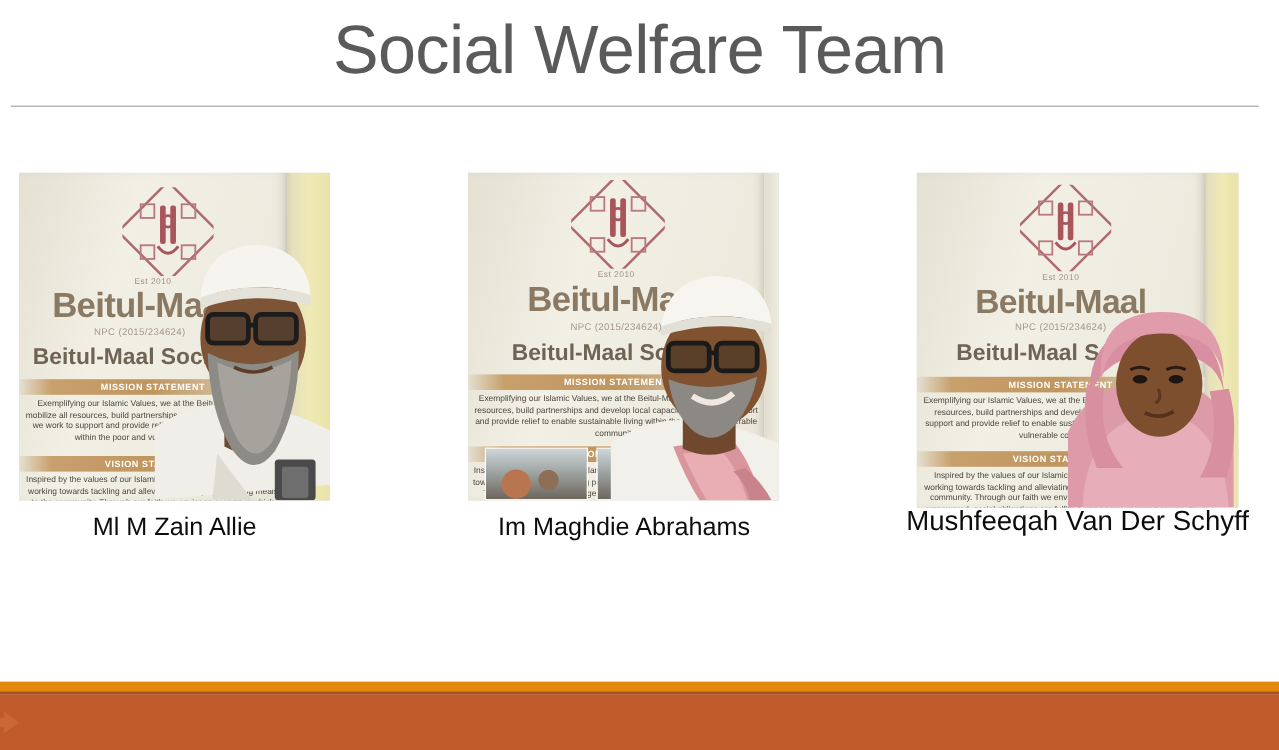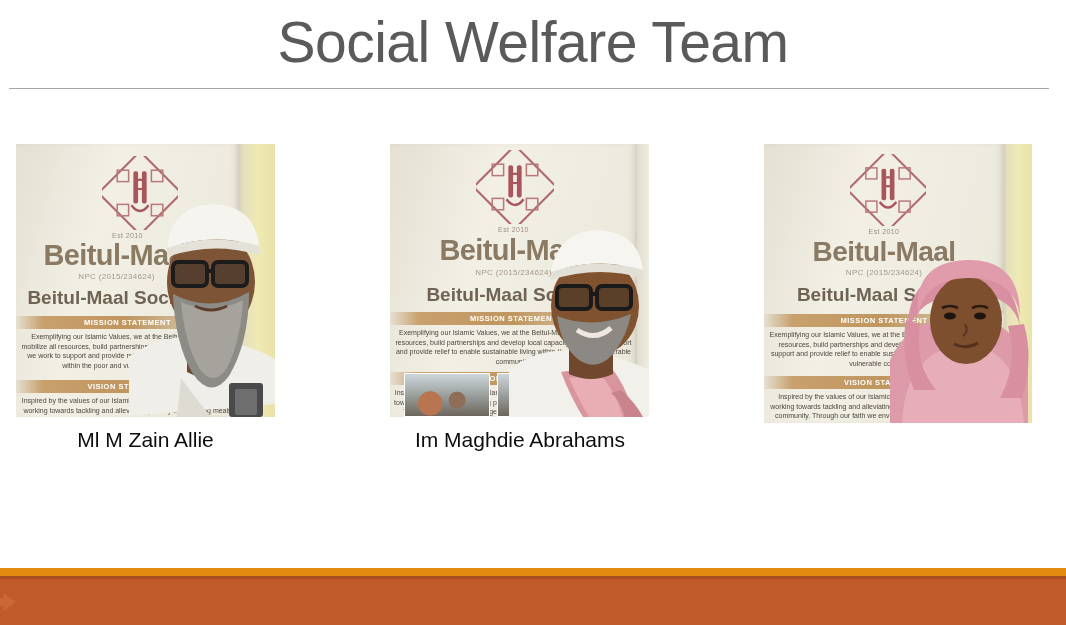--- a/index.html
+++ b/index.html
@@ -397,19 +397,20 @@
         <path d="M92 68 q8 -4 16 0" fill="none" stroke="#2a1a12" stroke-width="2.6"></path>
 
         <path d="M85 84 q4 8 -2 12" fill="none" stroke="#5c3720" stroke-width="2.4"></path>
         <path d="M74 104 q12 6 24 -1" fill="none" stroke="#54301d" stroke-width="3"></path>
       </svg>
     </div>
   </div>
 
   <div class="caption" id="caption-2">Im Maghdie Abrahams</div>
   <div class="caption" id="caption-1">Ml M Zain Allie</div>
+  <div class="caption" id="caption-3">Mushfeeqah Van Der Schyff</div>
 
   <div class="band-amber"></div>
   <div class="band-divider"></div>
   <div class="band-terracotta"></div>
   <div class="band-arrow"></div>
 
 </div>
 
 </body></html>

